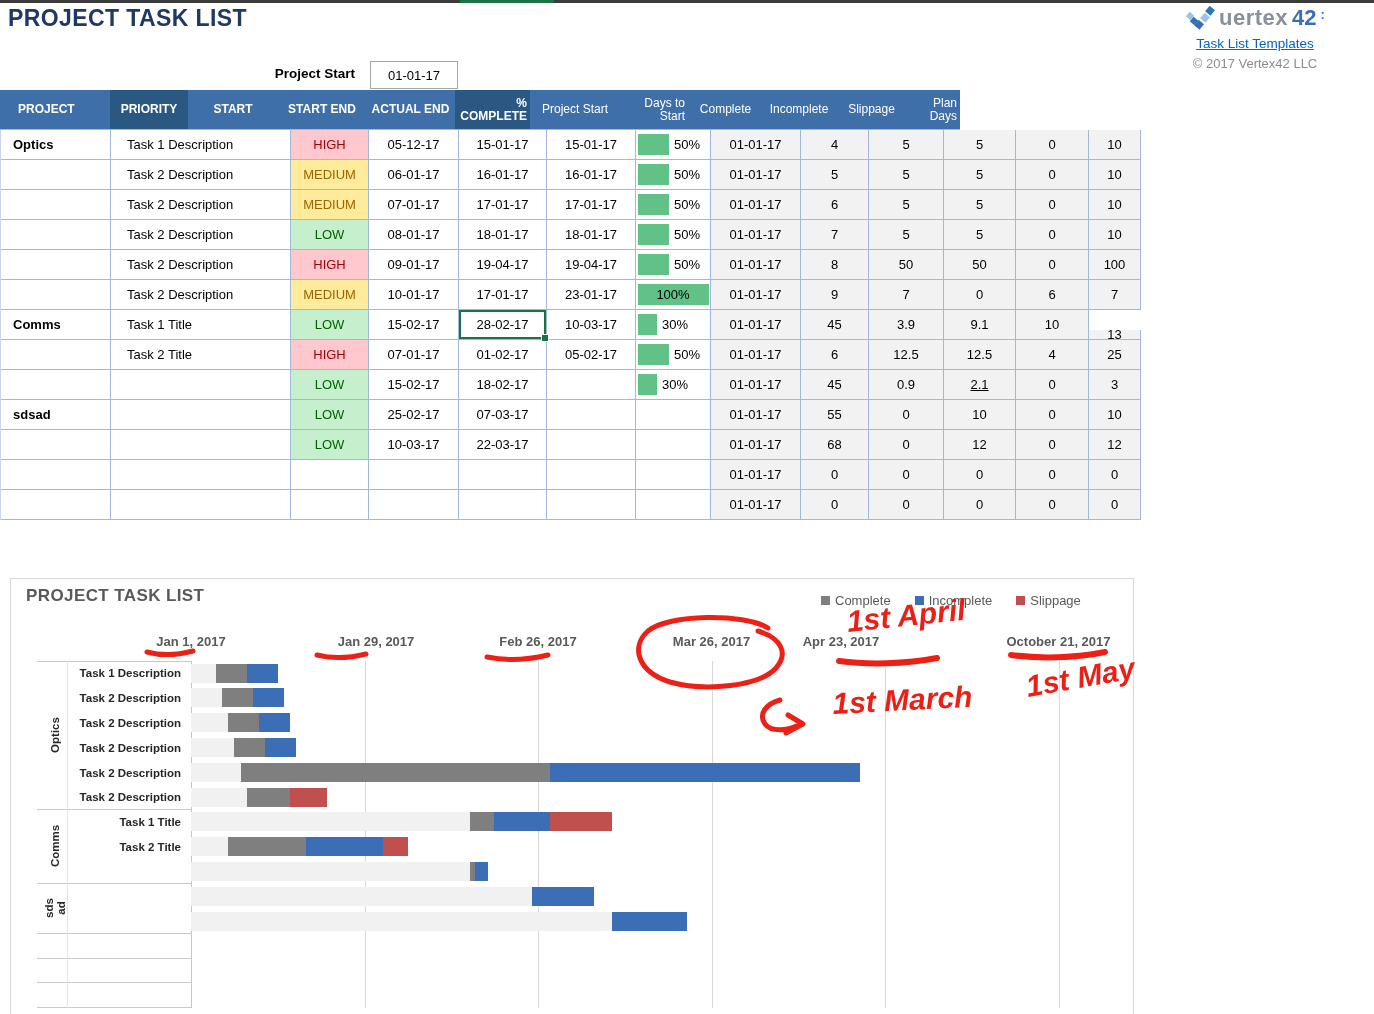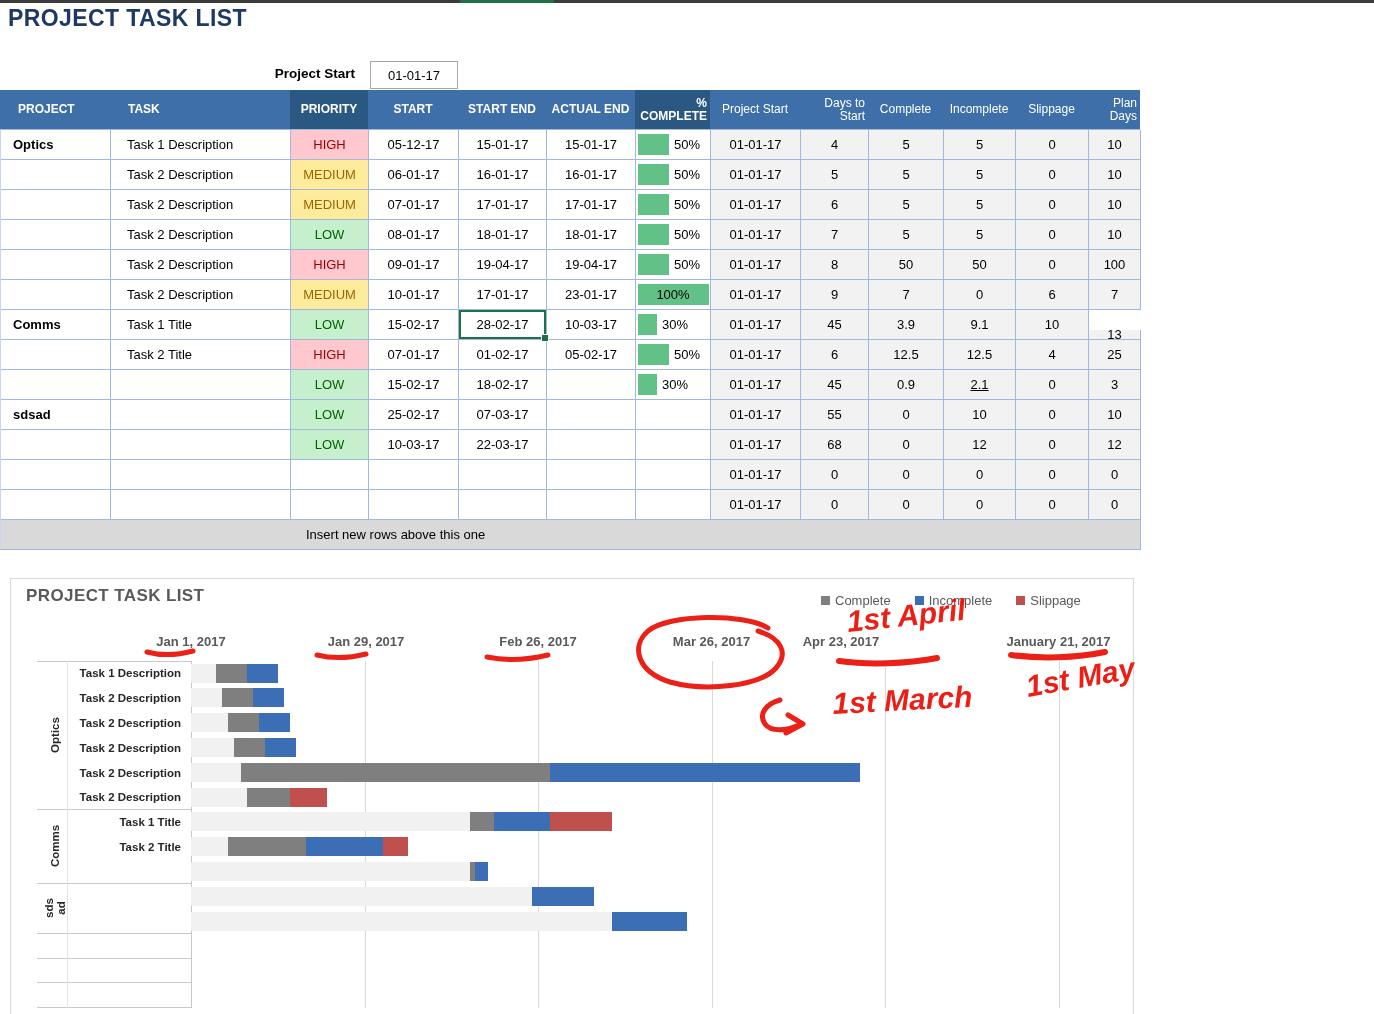--- a/index.html
+++ b/index.html
@@ -71,28 +71,43 @@
 </head>
 <body>
 
 <div id="app">
   <div id="top-strip">
       <div class="green"></div>
     </div>
 
   <div id="page-title">PROJECT TASK LIST</div>
 
+  <div id="brand">
+    <div id="logo-row">
+      <svg width="30" height="24" viewBox="0 0 30 24">
+        <rect x="2" y="7" width="6" height="6" fill="#9DC3E6" transform="rotate(40 5 10)"></rect>
+        <rect x="6" y="12" width="6" height="6" fill="#2E75B6" transform="rotate(40 9 15)"></rect>
+        <rect x="11" y="15" width="7" height="7" fill="#3C6EB4" transform="rotate(40 14 18)"></rect>
+        <rect x="17" y="8" width="7" height="7" fill="#9DC3E6" transform="rotate(40 20 11)"></rect>
+        <rect x="22" y="1" width="7" height="7" fill="#2E75B6" transform="rotate(40 25 4)"></rect>
+      </svg>
+      <span class="logo-word">uertex</span>
+        <span class="logo-num">42</span>
+        <span class="logo-mark">:</span>
+    </div>
+    <a id="brand-link">Task List Templates</a>
+    <div id="brand-copy">© 2017 Vertex42 LLC</div>
+  </div>
 
   <div id="ps-label">Project Start</div>
   <div id="ps-value">01-01-17</div>
 
   <div id="task-table">
     <div id="thead">
         <div class="hcell hleft" style="width: 110px;">PROJECT</div>
-        <div class="hcell hleft" style="width: 180px;">TASK</div>
         <div class="hcell hdark" style="width: 78px;">PRIORITY</div>
         <div class="hcell" style="width: 90px;">START</div>
         <div class="hcell" style="width: 88px;">START END</div>
         <div class="hcell" style="width: 89px;">ACTUAL END</div>
         <div class="hcell hdark" style="width: 75px;">% COMPLETE</div>
         <div class="hcell hlite" style="width: 90px;">Project Start</div>
         <div class="hcell hlite" style="width: 68px;">Days to Start</div>
         <div class="hcell hlite" style="width: 75px;">Complete</div>
         <div class="hcell hlite" style="width: 72px;">Incomplete</div>
         <div class="hcell hlite" style="width: 73px;">Slippage</div>
@@ -315,23 +330,20 @@
           <div class="cell" style="width: 89px;"></div>
           <div class="cell" style="width: 75px;"></div>
           <div class="cell shade" style="width: 90px;">01-01-17</div>
           <div class="cell shade" style="width: 68px;">0</div>
           <div class="cell shade" style="width: 75px;">0</div>
           <div class="cell shade" style="width: 72px;">0</div>
           <div class="cell shade" style="width: 73px;">0</div>
           <div class="cell shade" style="width: 52px;">0</div>
         </div>
       </div>
-    <div id="tfoot">
-        <span>Insert new rows above this one</span>
-      </div>
   </div>
 
   <div id="gantt">
     <div id="chart-title">PROJECT TASK LIST</div>
     <div id="legend">
         <div class="leg">
           <div class="legsq" style="background: rgb(127, 127, 127);"></div>
           <div>Complete</div>
         </div>
         <div class="leg">
@@ -339,29 +351,29 @@
           <div>Incomplete</div>
         </div>
         <div class="leg">
           <div class="legsq" style="background: rgb(192, 80, 77);"></div>
           <div>Slippage</div>
         </div>
       </div>
     <div id="plot"></div>
   <div class="axlab" style="left: 110px;">Jan 1, 2017</div>
       <div class="axline" style="left: 180px; top: 82px; height: 347.2px;"></div>
-      <div class="axlab" style="left: 285px;">Jan 29, 2017</div>
+      <div class="axlab" style="left: 295px;">Jan 29, 2017</div>
       <div class="gline" style="left: 353.5px; top: 82px; height: 347.2px;"></div>
       <div class="axlab" style="left: 457px;">Feb 26, 2017</div>
       <div class="gline" style="left: 527px; top: 82px; height: 347.2px;"></div>
       <div class="axlab" style="left: 630.5px;">Mar 26, 2017</div>
       <div class="gline" style="left: 700.5px; top: 82px; height: 347.2px;"></div>
       <div class="axlab" style="left: 760px;">Apr 23, 2017</div>
       <div class="gline" style="left: 874px; top: 82px; height: 347.2px;"></div>
-      <div class="axlab" style="left: 977.5px;">January 21, 2017</div>
+      <div class="axlab" style="left: 977.5px;">October 21, 2017</div>
       <div class="gline" style="left: 1047.5px; top: 82px; height: 347.2px;"></div>
       <div class="grp grp-top" style="top: 82px; height: 148.8px;">
         <div class="grp-label">Optics</div>
       </div>
       <div class="grp" style="top: 230.8px; height: 74.4px;">
         <div class="grp-label">Comms</div>
       </div>
       <div class="grp" style="top: 305.2px; height: 49.6px;">
         <div class="grp-label">sds<br>ad</div>
       </div>

